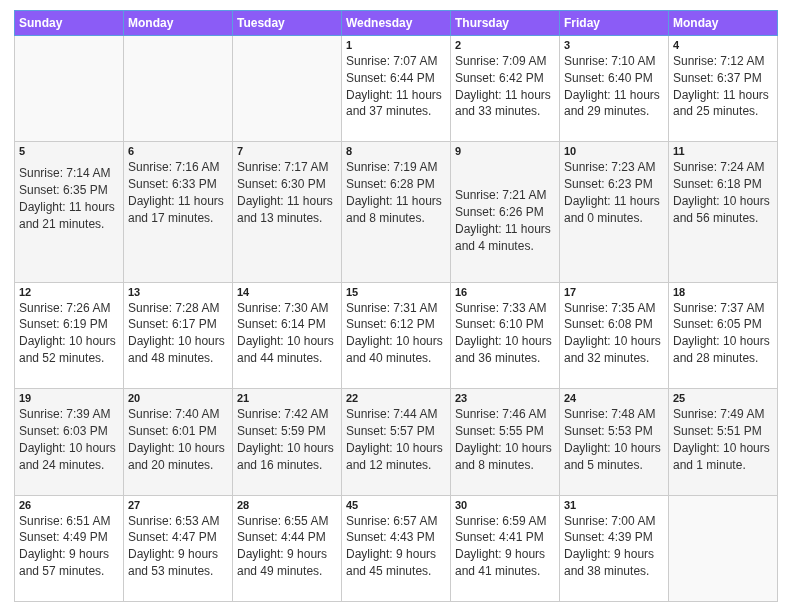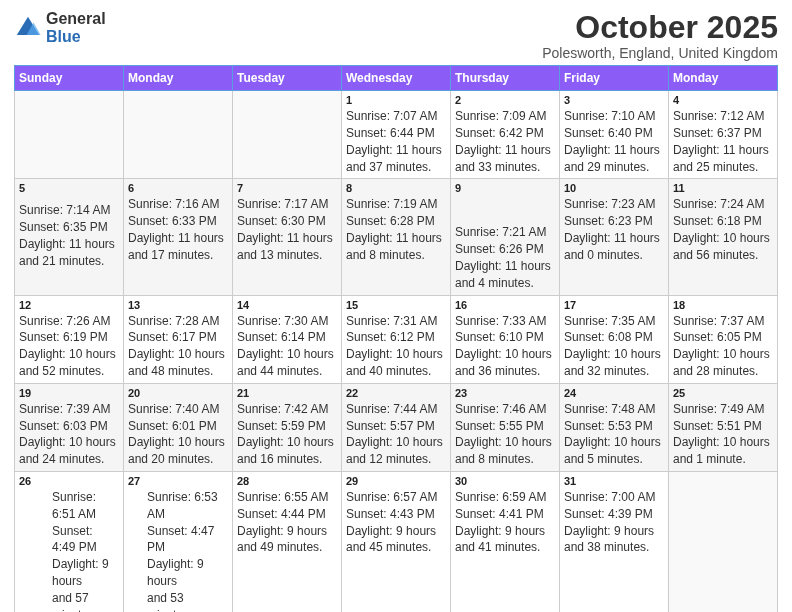--- a/index.html
+++ b/index.html
@@ -100,36 +100,20 @@
       color: #333;
     }
     .row-alt td {
       background: #f5f5f5;
     }
   </style>
 </head>
 <body>
 
 <div class="page">
-  <div class="header">
-    <div class="logo">
-      <svg class="logo-icon" viewBox="0 0 40 40" xmlns="http://www.w3.org/2000/svg">
-        <polygon points="20,4 36,30 4,30" fill="#2a6db5"></polygon>
-        <polygon points="28,12 38,30 18,30" fill="#5aabf0" opacity="0.7"></polygon>
-      </svg>
-      <div class="logo-text">
-        <span class="logo-general">General</span>
-        <span class="logo-blue">Blue</span>
-      </div>
-    </div>
-    <div class="title-block">
-      <div class="month-title">October 2025</div>
-      <div class="location">Polesworth, England, United Kingdom</div>
-    </div>
-  </div>
 
   <table class="calendar">
     <thead>
       <tr>
         <th>Sunday</th>
         <th>Monday</th>
         <th>Tuesday</th>
         <th>Wednesday</th>
         <th>Thursday</th>
         <th>Friday</th>
@@ -319,41 +303,41 @@
             <div class="day-number">25</div>
             <div class="day-info" style="white-space: pre-line;">Sunrise: 7:49 AM
 Sunset: 5:51 PM
 Daylight: 10 hours
 and 1 minute.</div>
           </td>
         </tr>
         <tr>
           <td>
             <div class="day-number">26</div>
-            <div class="day-info" style="white-space: pre-line; margin-left: 33px;">Sunrise: 6:51 AM
+            <div class="day-info" style="white-space: pre-line;">Sunrise: 6:51 AM
 Sunset: 4:49 PM
 Daylight: 9 hours
 and 57 minutes.</div>
           </td>
           <td>
             <div class="day-number">27</div>
-            <div class="day-info" style="white-space: pre-line; margin-left: 19px;">Sunrise: 6:53 AM
+            <div class="day-info" style="white-space: pre-line;">Sunrise: 6:53 AM
 Sunset: 4:47 PM
 Daylight: 9 hours
 and 53 minutes.</div>
           </td>
           <td>
             <div class="day-number">28</div>
             <div class="day-info" style="white-space: pre-line;">Sunrise: 6:55 AM
 Sunset: 4:44 PM
 Daylight: 9 hours
 and 49 minutes.</div>
           </td>
           <td>
-            <div class="day-number">29</div>
+            <div class="day-number">45</div>
             <div class="day-info" style="white-space: pre-line;">Sunrise: 6:57 AM
 Sunset: 4:43 PM
 Daylight: 9 hours
 and 45 minutes.</div>
           </td>
           <td>
             <div class="day-number">30</div>
             <div class="day-info" style="white-space: pre-line;">Sunrise: 6:59 AM
 Sunset: 4:41 PM
 Daylight: 9 hours

